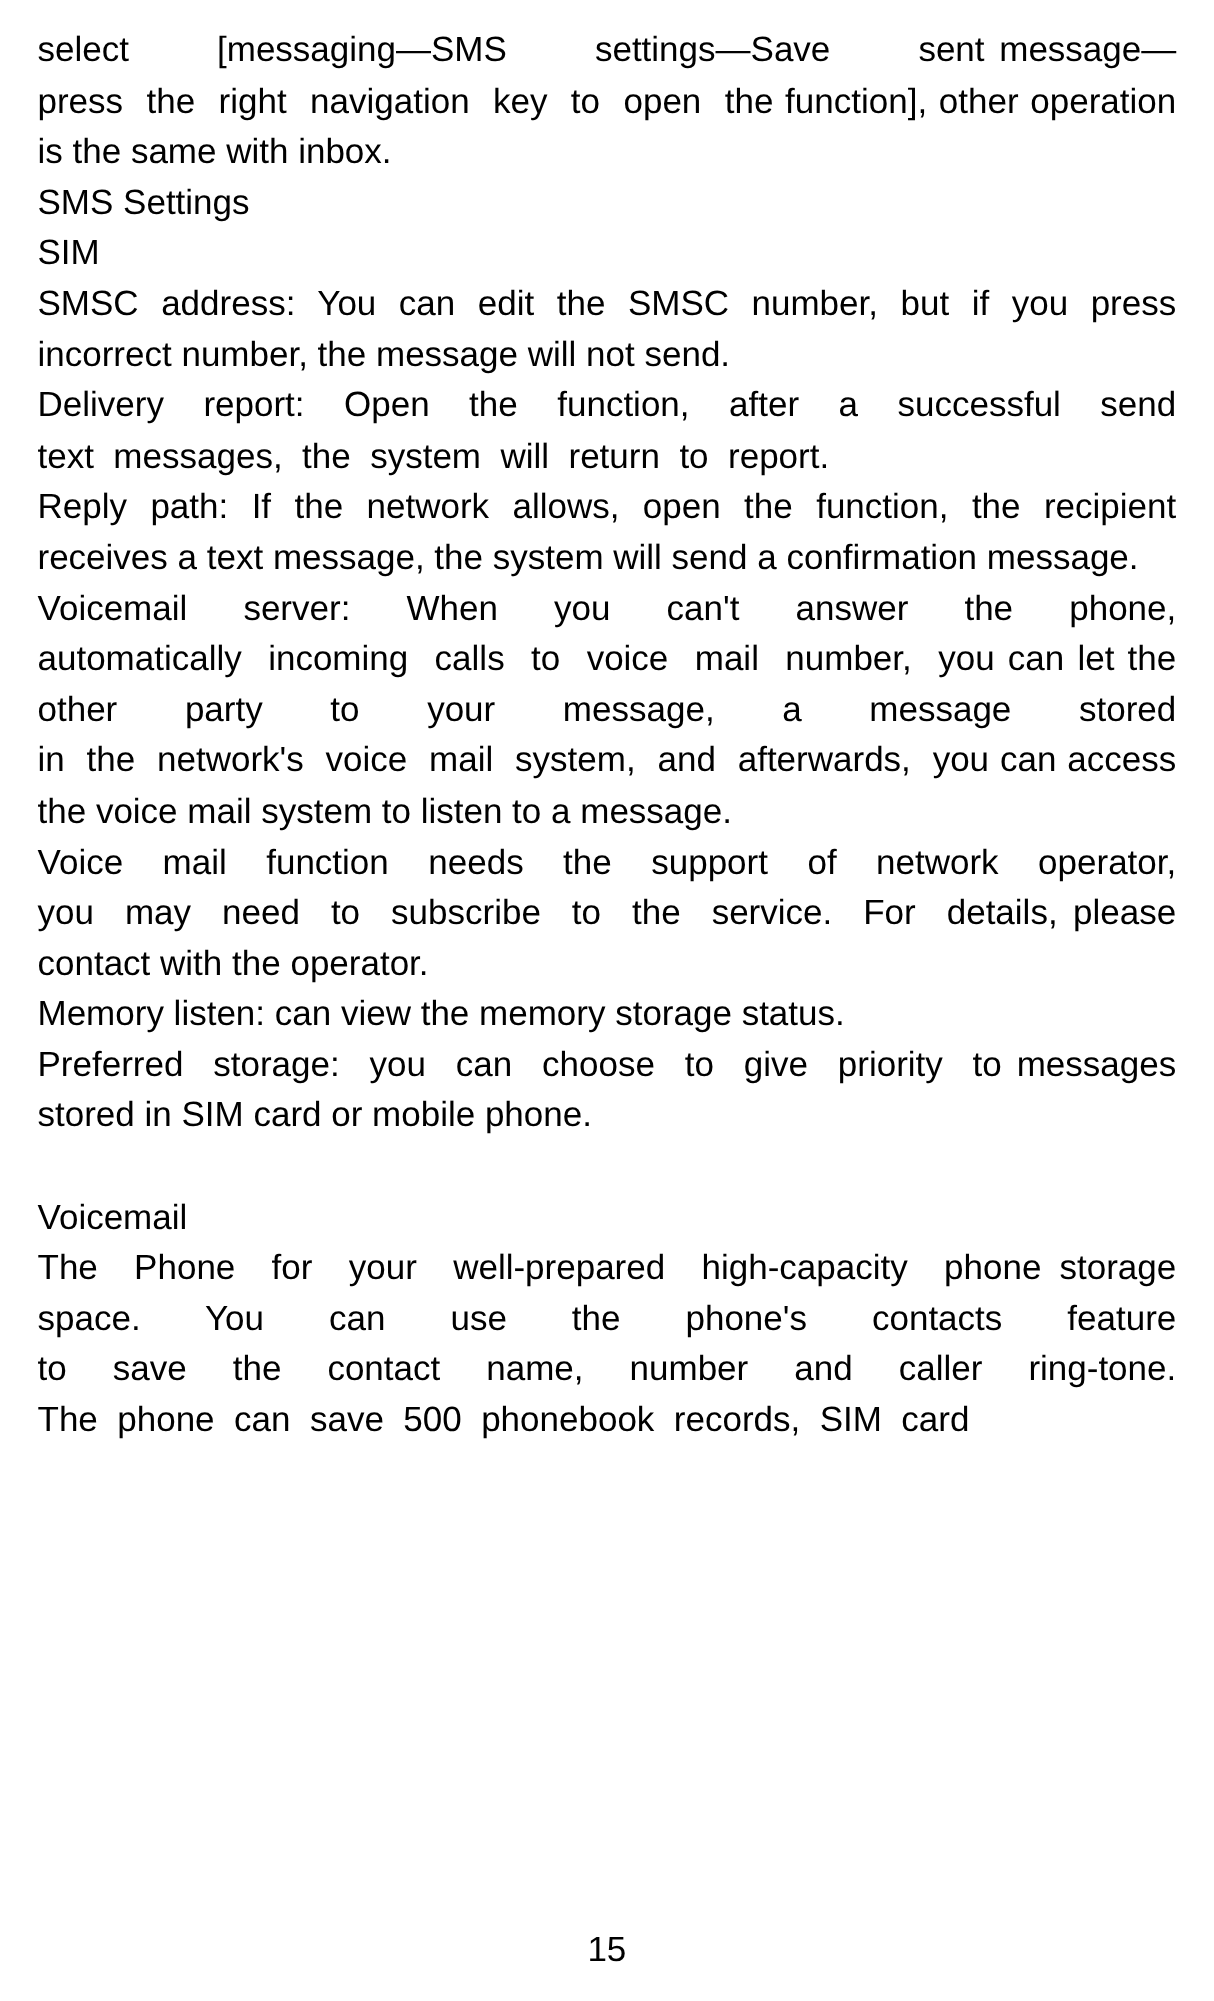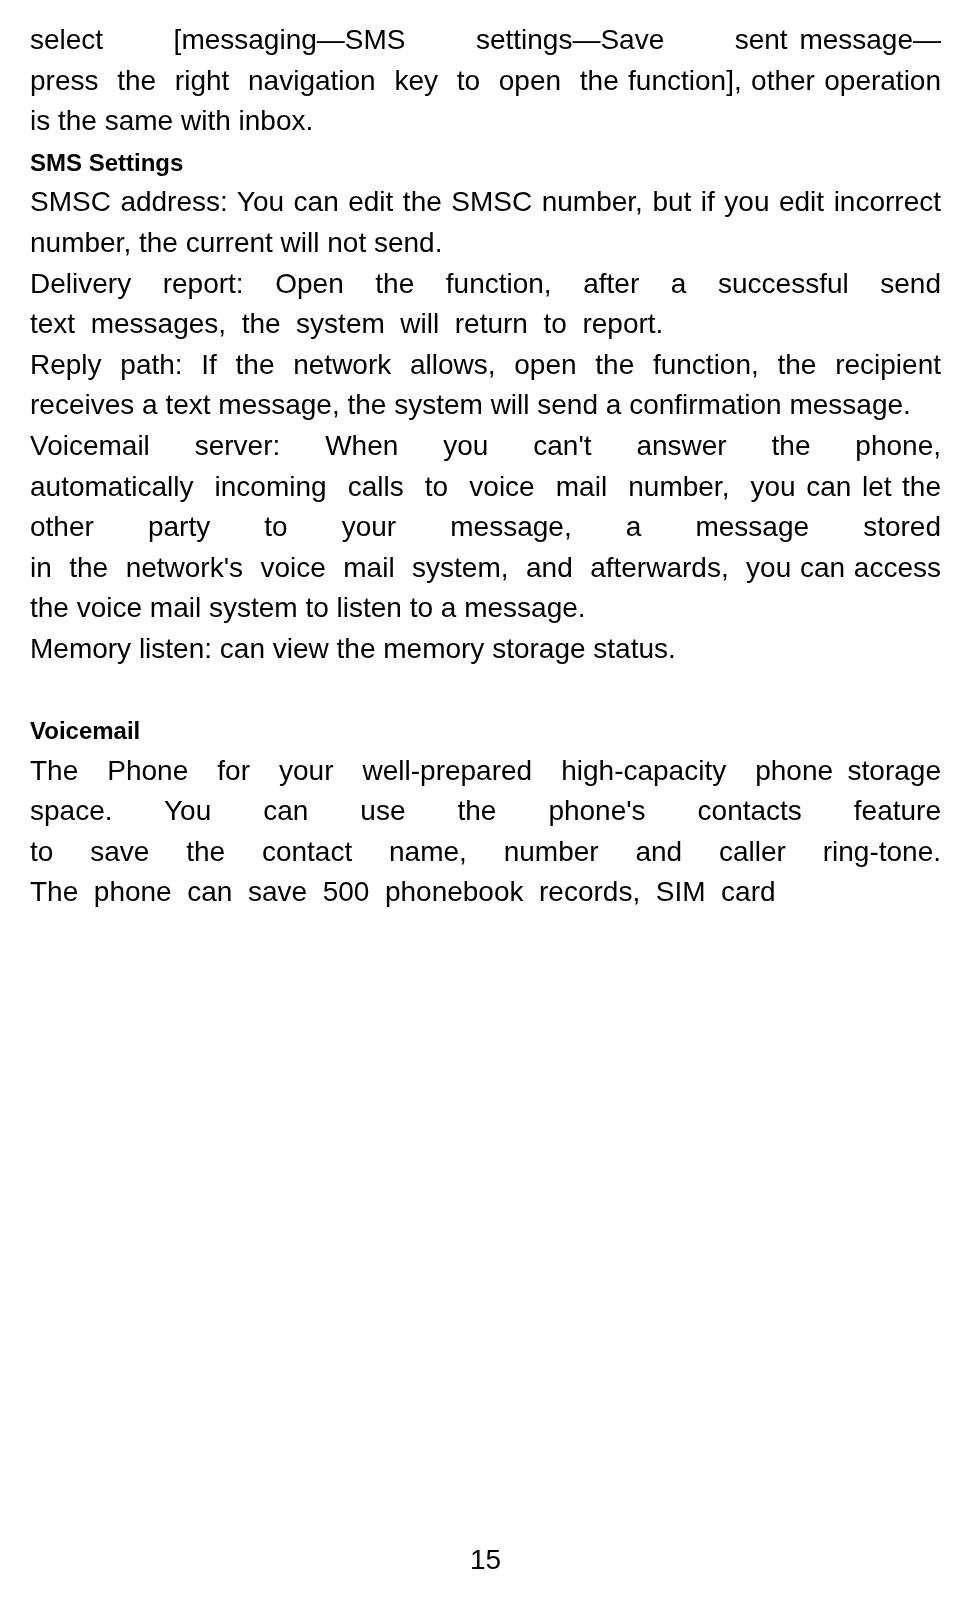--- a/index.html
+++ b/index.html
@@ -25,22 +25,22 @@
       position: relative;
     }
 
     .content-text {
       text-align: justify;
       font-size: 28px;
       line-height: 1.45;
     }
 
     .bold-heading {
-      font-weight: bold;
-      font-size: 24px;
+      font-weight: normal;
+      font-size: 28px;
     }
 
     p {
       margin-bottom: 0;
     }
 
     .page-number {
       position: absolute;
       bottom: 20px;
       left: 50%;
@@ -53,32 +53,35 @@
 </head>
 <body>
 
 <div class="page-container">
   <div class="content-text">
 
     <p>select&nbsp;&nbsp;&nbsp;&nbsp;&nbsp;&nbsp;[messaging—SMS&nbsp;&nbsp;&nbsp;&nbsp;&nbsp;&nbsp;settings—Save&nbsp;&nbsp;&nbsp;&nbsp;&nbsp;&nbsp;sent message—press&nbsp;&nbsp;the&nbsp;&nbsp;right&nbsp;&nbsp;navigation&nbsp;&nbsp;key&nbsp;&nbsp;to&nbsp;&nbsp;open&nbsp;&nbsp;the function], other operation is the same with inbox.</p>
 
     <p><span class="bold-heading">SMS Settings</span></p>
 
+    <p><span class="bold-heading">SIM</span></p>
 
-    <p>SMSC address: You can edit the SMSC number, but if you edit incorrect number, the current will not send.</p>
+    <p>SMSC address: You can edit the SMSC number, but if you press incorrect number, the message will not send.</p>
 
     <p>Delivery report: Open the function, after a successful send text&nbsp;&nbsp;messages,&nbsp;&nbsp;the&nbsp;&nbsp;system&nbsp;&nbsp;will&nbsp;&nbsp;return&nbsp;&nbsp;to&nbsp;&nbsp;report.<br>Reply path: If the network allows, open the function, the recipient receives a text message, the system will send a confirmation message.</p>
 
     <p>Voicemail&nbsp;&nbsp;server:&nbsp;&nbsp;When&nbsp;&nbsp;you&nbsp;&nbsp;can't&nbsp;&nbsp;answer&nbsp;&nbsp;the&nbsp;&nbsp;phone, automatically&nbsp;&nbsp;incoming&nbsp;&nbsp;calls&nbsp;&nbsp;to&nbsp;&nbsp;voice&nbsp;&nbsp;mail&nbsp;&nbsp;number,&nbsp;&nbsp;you can let the other party to your message, a message stored in&nbsp;&nbsp;the&nbsp;&nbsp;network's&nbsp;&nbsp;voice&nbsp;&nbsp;mail&nbsp;&nbsp;system,&nbsp;&nbsp;and&nbsp;&nbsp;afterwards,&nbsp;&nbsp;you can access the voice mail system to listen to a message.</p>
 
 
+    <p>Voice mail function needs the support of network operator, you&nbsp;&nbsp;may&nbsp;&nbsp;need&nbsp;&nbsp;to&nbsp;&nbsp;subscribe&nbsp;&nbsp;to&nbsp;&nbsp;the&nbsp;&nbsp;service.&nbsp;&nbsp;For&nbsp;&nbsp;details, please contact with the operator.</p>
 
     <p>Memory listen: can view the memory storage status.</p>
 
 
+    <p>Preferred&nbsp;&nbsp;storage:&nbsp;&nbsp;you&nbsp;&nbsp;can&nbsp;&nbsp;choose&nbsp;&nbsp;to&nbsp;&nbsp;give&nbsp;&nbsp;priority&nbsp;&nbsp;to messages stored in SIM card or mobile phone.</p>
 
     <br>
 
     <p><span class="bold-heading">Voicemail</span></p>
 
     <p>The&nbsp;&nbsp;Phone&nbsp;&nbsp;for&nbsp;&nbsp;your&nbsp;&nbsp;well-prepared&nbsp;&nbsp;high-capacity&nbsp;&nbsp;phone storage space. You can use the phone's contacts feature to&nbsp;&nbsp;save&nbsp;&nbsp;the&nbsp;&nbsp;contact&nbsp;&nbsp;name,&nbsp;&nbsp;number&nbsp;&nbsp;and&nbsp;&nbsp;caller&nbsp;&nbsp;ring-tone. The&nbsp;&nbsp;phone&nbsp;&nbsp;can&nbsp;&nbsp;save&nbsp;&nbsp;500&nbsp;&nbsp;phonebook&nbsp;&nbsp;records,&nbsp;&nbsp;SIM&nbsp;&nbsp;card</p>
 
   </div>
 
   <div class="page-number">15</div>

